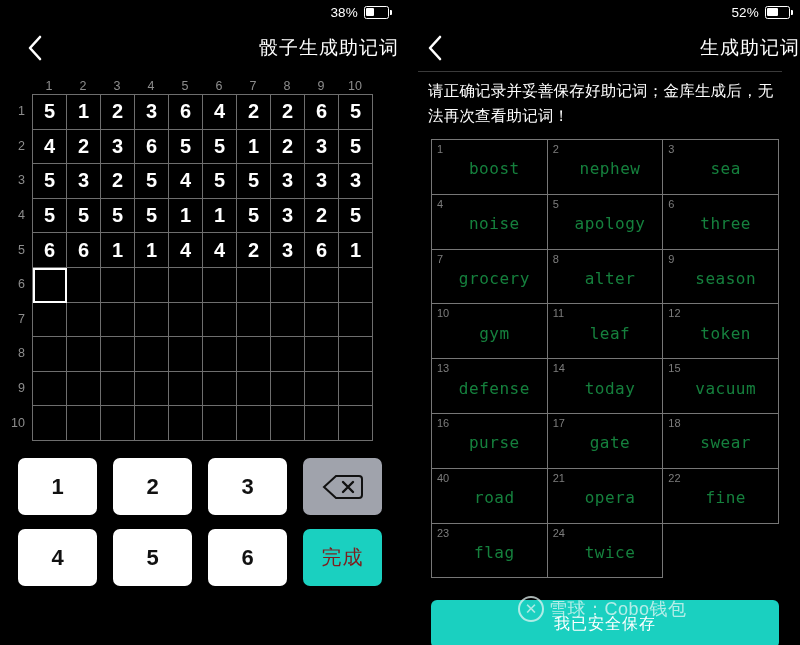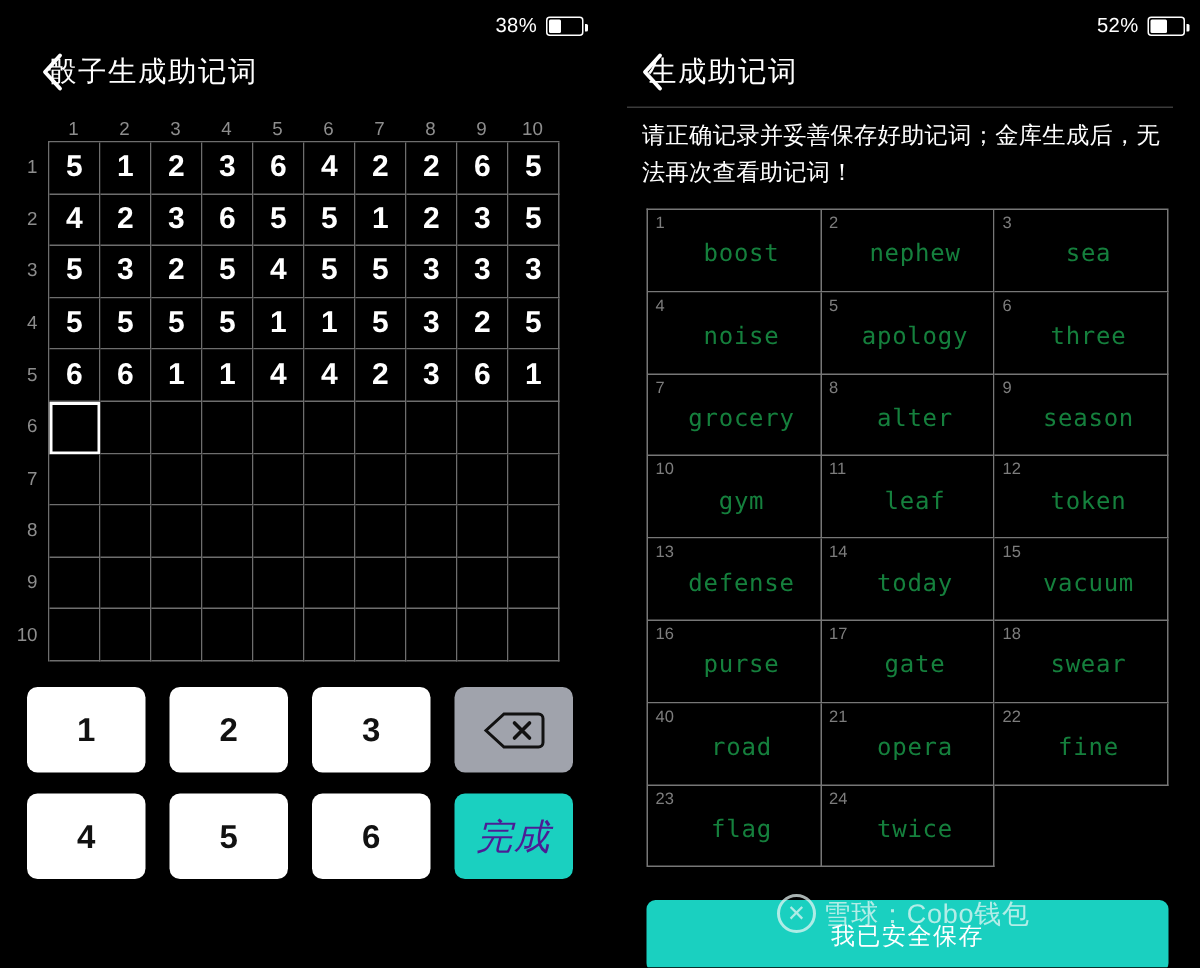--- a/index.html
+++ b/index.html
@@ -20,21 +20,21 @@
     width: 400px; height: 645px;
     background: #000;
     overflow: hidden;
   }
   .panel.left  { border-right: 1px solid #000; }
 
   
   .statusbar {
     position: absolute; top: 0; left: 0;
     width: 100%; height: 24px;
-    display: flex; align-items: flex-end; justify-content: flex-end;
+    display: flex; align-items: center; justify-content: flex-end;
     padding-right: 10px;
   }
   .batt-pct {
     color: #ffffff;
     font-size: 13.5px;
     font-weight: 400;
     letter-spacing: 0.2px;
     margin-right: 6px;
   }
   .batt-icon {
@@ -69,21 +69,21 @@
     position: absolute;
     left: 22px; top: 50%;
     transform: translateY(-50%);
     width: 26px; height: 26px;
     display: flex; align-items: center; justify-content: center;
     cursor: pointer;
   }
   .nav-back svg { display: block; }
   .nav-title {
     width: 100%;
-    text-align: left;
+    text-align: right;
     color: #ffffff;
     font-size: 19px;
     font-weight: 400;
     letter-spacing: 1px;
     margin-left: 32px;
   }
   .nav-divider {
     position: absolute;
     top: 71px; left: 18px; right: 18px;
     height: 1px;
@@ -162,25 +162,24 @@
     background: #ffffff;
     color: #111111;
     font-size: 22px;
     font-weight: bold;
   }
   .key.del {
     background: #a0a3ac;
   }
   .key.done {
     background: #1ad0c0;
-    color: #4c1d95;
-    font-size: 24px;
+    color: #7f1d1d;
+    font-size: 20px;
     font-weight: 500;
     letter-spacing: 1px;
-    font-style: italic;
   }
 
   
   .notice {
     position: absolute;
     top: 78px; left: 28px; right: 20px;
     color: #ffffff;
     font-size: 15.5px;
     line-height: 25px;
     letter-spacing: 0.2px;

